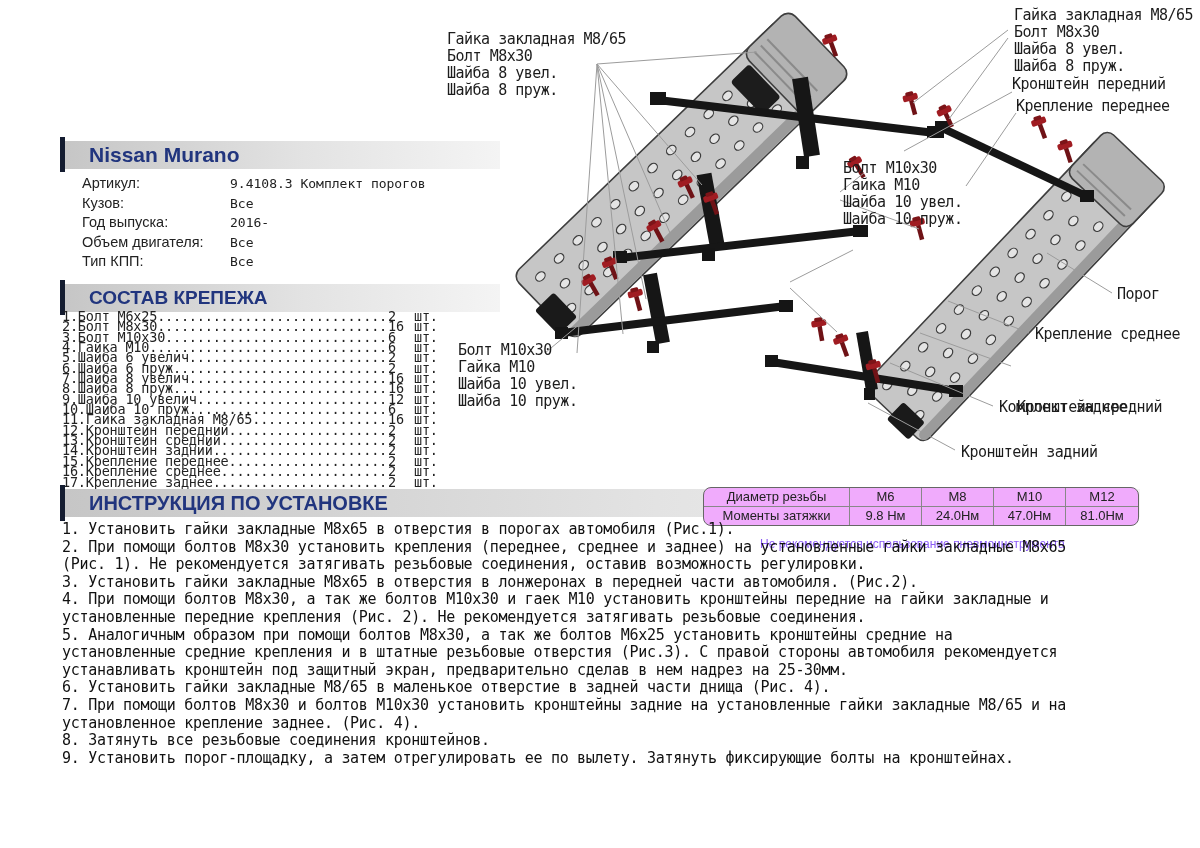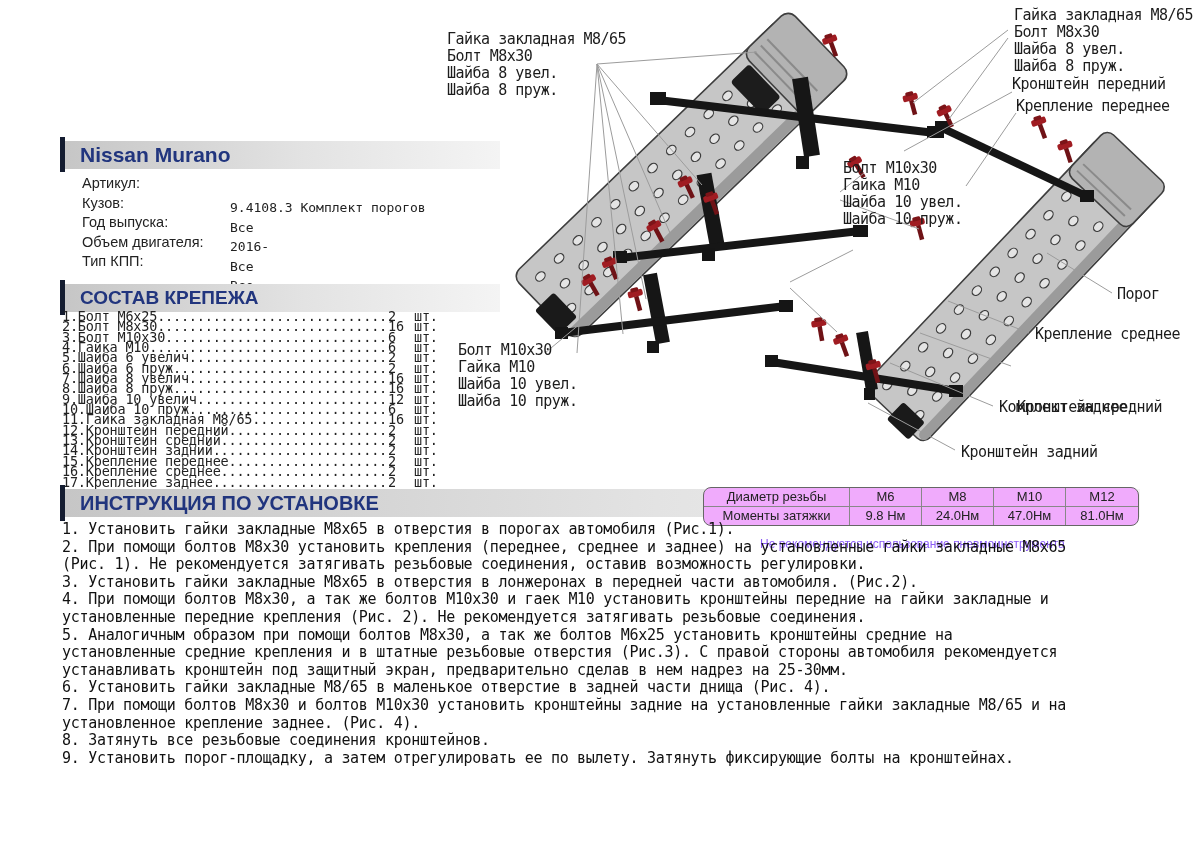--- a/index.html
+++ b/index.html
@@ -2,27 +2,27 @@
 <html><head>
 <meta charset="utf-8">
 <style>
   html,body{margin:0;padding:0;background:#fff;}
   .page{position:relative;width:1200px;height:848px;background:#fff;overflow:hidden;
         font-family:"Liberation Sans",sans-serif;color:#1a1a1a;}
 
   
   .band{position:absolute;height:28px;background:linear-gradient(90deg,#c6c6c6 0%,#e3e3e3 55%,#f4f4f4 100%);}
   .band-bar{position:absolute;width:5px;background:#141c30;}
-  .band-title{padding-left:15px;line-height:28px;font-weight:bold;color:#21357e;white-space:nowrap;}
+  .band-title{padding-left:24px;line-height:28px;font-weight:bold;color:#21357e;white-space:nowrap;}
 
   
   .spec-list{position:absolute;left:82px;top:174px;width:400px;}
   .spec-row{display:flex;height:19.5px;line-height:19.5px;}
   .spec-label{width:148px;font-size:14.5px;color:#222;}
-  .spec-value{font-family:"DejaVu Sans Mono",monospace;font-size:13px;color:#222;margin-top:24px;}
+  .spec-value{font-family:"DejaVu Sans Mono",monospace;font-size:13px;color:#222;}
 
   
   .hw-list{position:absolute;left:62px;top:311px;width:388px;}
   .hw-row{display:flex;align-items:baseline;height:10.35px;line-height:10.35px;
           font-family:"DejaVu Sans Mono",monospace;font-size:13.5px;letter-spacing:-0.2px;color:#222;}
   .hw-name{white-space:nowrap;}
   .hw-dots{flex:1;overflow:hidden;white-space:nowrap;}
   .hw-dots::before{content:"........................................................................";}
   .hw-qty{width:26px;text-align:left;}
   .hw-unit{width:36px;}

